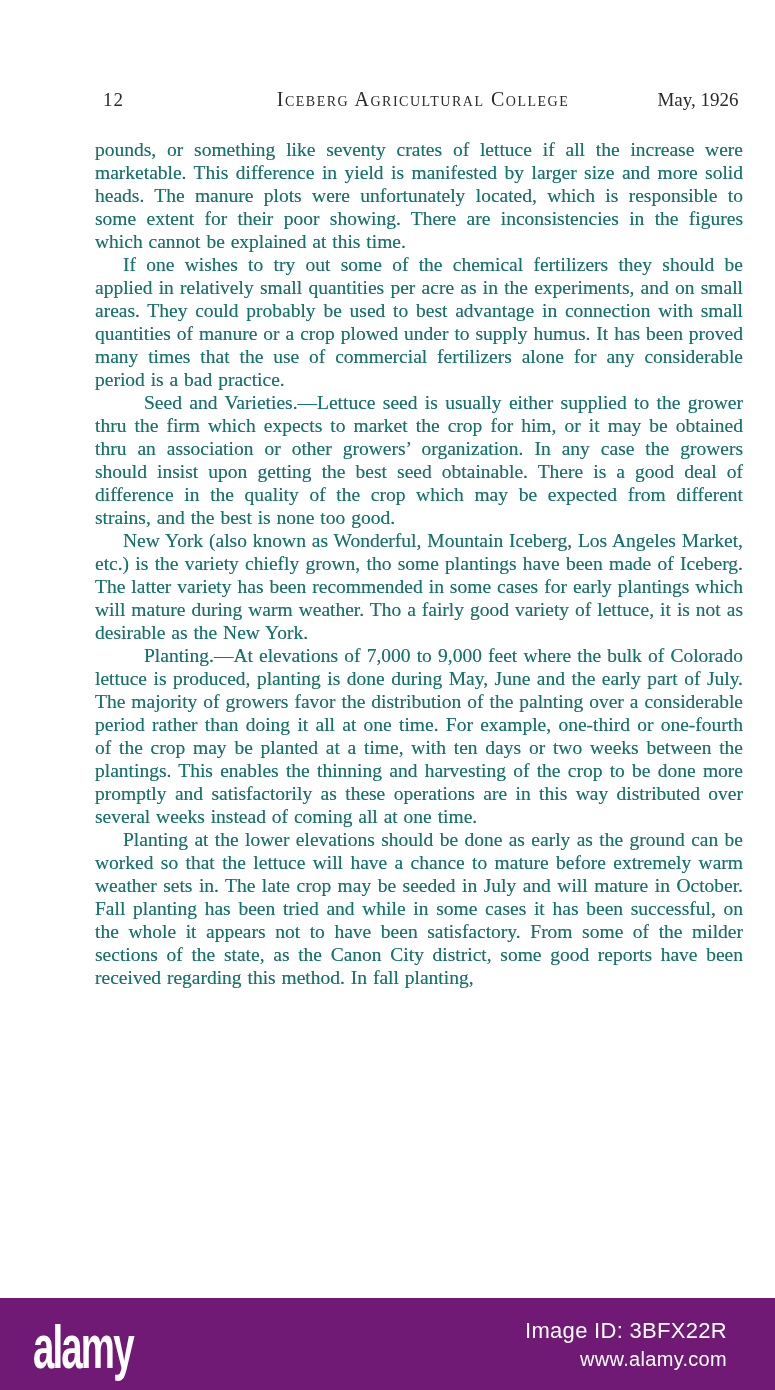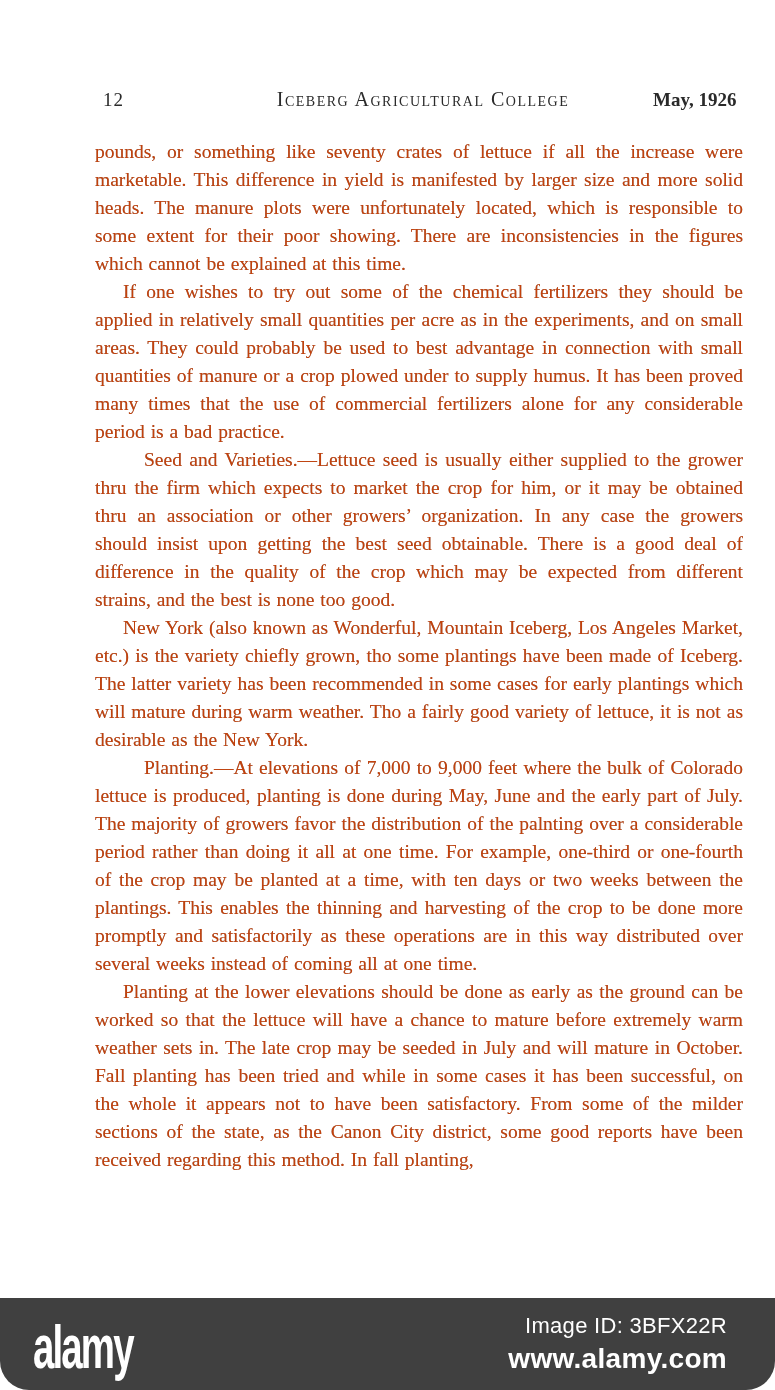--- a/index.html
+++ b/index.html
@@ -7,21 +7,20 @@
     padding: 0;
     background: #ffffff;
   }
   .page {
     position: relative;
     width: 775px;
     height: 1390px;
     background: #ffffff;
     overflow: hidden;
     font-family: "Liberation Serif", serif;
-    border-radius: 29px;
   }
   .content {
     position: absolute;
     left: 95px;
     top: 88px;
     width: 648px;
     color: #2a2a2a;
   }
   .page-header {
     display: flex;
@@ -39,46 +38,45 @@
   }
   .journal-title {
     font-variant: small-caps;
     letter-spacing: 1.5px;
     font-size: 20px;
     text-align: center;
     flex: 1;
   }
   .issue-date {
     width: 90px;
-    text-align: left;
-    font-weight: bold;
+    text-align: center;
   }
   .body-text .para {
     margin: 0;
     text-align: justify;
     font-size: 19.5px;
-    line-height: 28px;
-    color: #c2410c;
+    line-height: 23px;
+    color: #0f766e;
     text-shadow: 0 0 0.5px rgba(40,40,40,0.45);
     word-spacing: 1px;
   }
   .body-text .para.indent {
     text-indent: 28px;
   }
   .lead {
     font-weight: 400;
     margin-left: 21px;
   }
   .watermark-bar {
     position: absolute;
     left: 0;
     bottom: 0;
     width: 775px;
     height: 92px;
-    background: #404040;
+    background: #701a75;
     display: flex;
     align-items: center;
     justify-content: space-between;
     padding: 0 48px 0 33px;
     box-sizing: border-box;
     font-family: "Liberation Sans", sans-serif;
   }
   .alamy-logo {
     color: #ffffff;
     font-weight: 700;
@@ -93,22 +91,22 @@
   .watermark-right {
     text-align: right;
     color: #ffffff;
   }
   .image-id {
     font-size: 22px;
     font-weight: 400;
     letter-spacing: 0.3px;
   }
   .alamy-url {
-    font-size: 28px;
-    font-weight: 700;
+    font-size: 20px;
+    font-weight: 400;
     margin-top: 4px;
     letter-spacing: 0.3px;
   }
 </style>
 </head>
 <body>
 
 <div class="page">
   <div class="content">
 

